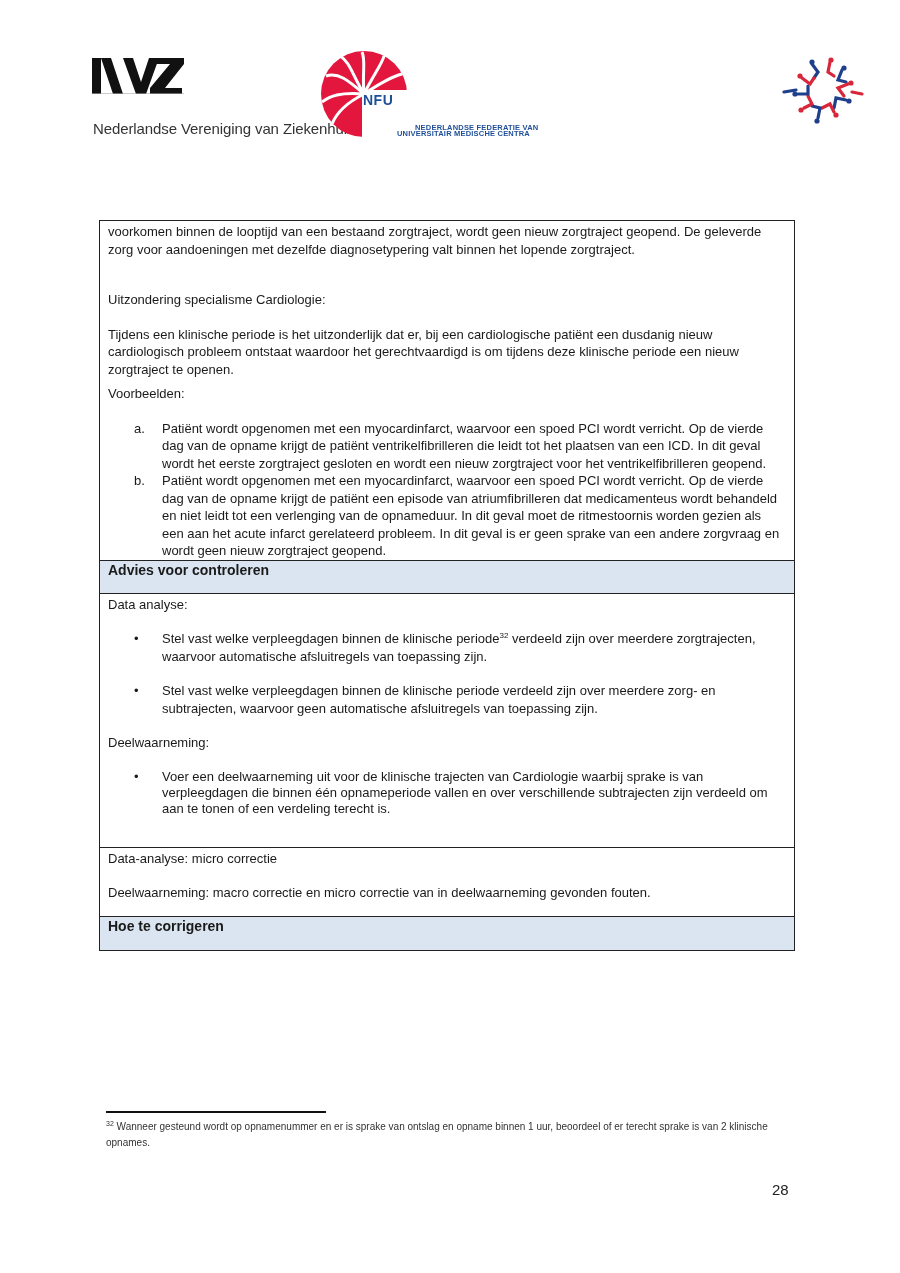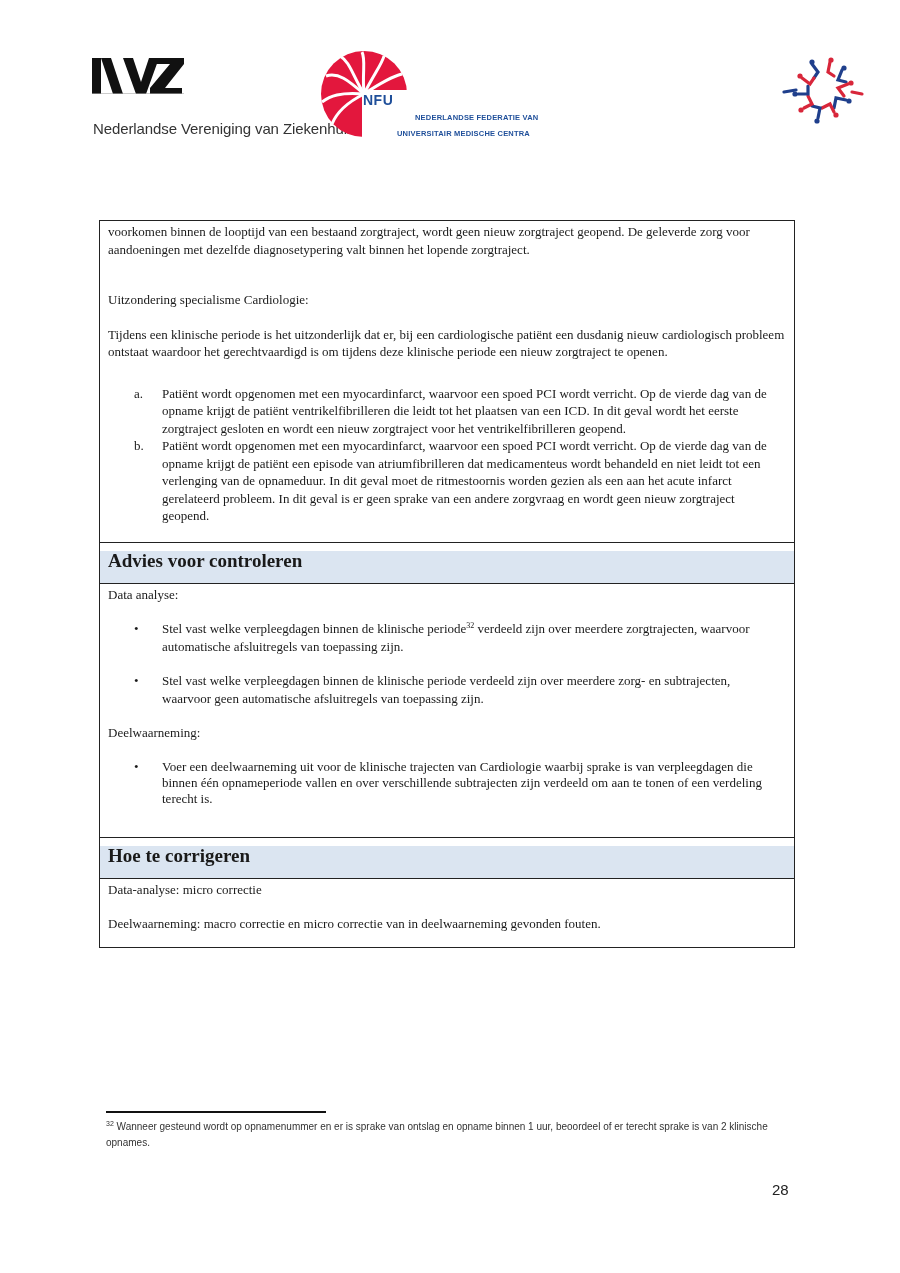--- a/index.html
+++ b/index.html
@@ -9,36 +9,36 @@
   }
   
   .logo-nvz { position: absolute; left: 92px; top: 58px; width: 220px; height: 80px; }
   .nvz-mark { position: absolute; left: 0; top: 0; width: 92px; height: 36px; }
   .nvz-caption { position: absolute; left: 1px; top: 62px; font-size: 15px; color: #333; white-space: nowrap; letter-spacing: -0.1px; }
 
   .logo-nfu { position: absolute; left: 318px; top: 50px; width: 205px; height: 92px; }
   .nfu-swirl { position: absolute; left: 0; top: 0; width: 92px; height: 92px; }
   .nfu-abbr { position: absolute; left: 45px; top: 42px; font-size: 14px; font-weight: bold; color: #1f4f9a; letter-spacing: 0.5px; }
   .nfu-line { position: absolute; left: 79px; font-size: 7.5px; font-weight: bold; color: #1f4f9a; white-space: nowrap; letter-spacing: 0.2px; }
-  .nfu-line1 { top: 63px; padding-left: 18px; }
+  .nfu-line1 { top: 73px; padding-left: 18px; }
   .nfu-line2 { top: 79px; }
 
   .logo-zn { position: absolute; left: 526px; top: 56px; width: 340px; height: 70px; }
   .zn-text { position: absolute; left: 0; top: 16px; font-family: "DejaVu Serif", serif; font-style: italic; font-weight: bold; font-size: 18px; color: #1f3f8c; white-space: nowrap; letter-spacing: -0.3px; }
   .zn-emblem { position: absolute; left: 256px; top: 0; width: 82px; height: 70px; }
 
   
   .doc-table {
     position: absolute; left: 99px; top: 220px; width: 696px;
     border: 1.5px solid #222; box-sizing: border-box;
   }
-  .cell { padding: 2px 9px 17px 8px; font-size: 13px; line-height: 17.5px; border-bottom: 1.5px solid #222; font-family: Liberation Serif, serif; }
+  .cell { padding: 2px 9px 0 8px; font-size: 13px; line-height: 17.5px; border-bottom: 1.5px solid #222; }
   .cell:last-child { border-bottom: none; }
   .cell p { margin: 0; }
-  .head-cell { background: #dbe5f1; font-weight: bold; font-size: 19px; padding-top: 1px; height: 33px; box-sizing: border-box; margin-top: 8px; }
+  .head-cell { background: #dbe5f1; font-weight: bold; font-size: 14px; padding-top: 1px; height: 33px; box-sizing: border-box; }
   .gap-s { height: 7px; }
   .gap-m { height: 17px; }
   .gap-l { height: 20px; }
 
   .olist { margin: 0; padding: 0; list-style: none; }
   .olist li { position: relative; padding-left: 54px; padding-right: 4px; }
   .olist .marker { position: absolute; left: 26px; top: 0; }
 
   .blist { margin: 0; padding: 0; list-style: none; }
   .blist li { position: relative; padding-left: 54px; padding-right: 4px; }
@@ -120,20 +120,21 @@
 
   <div class="cell">
     <p>voorkomen binnen de looptijd van een bestaand zorgtraject, wordt geen nieuw zorgtraject geopend. De geleverde zorg voor aandoeningen met dezelfde diagnosetypering valt binnen het lopende zorgtraject.</p>
     <div class="gap-s"></div>
     <div class="gap-l"></div>
     <div style="height:6px"></div>
     <p>Uitzondering specialisme Cardiologie:</p>
     <div class="gap-m"></div>
     <p>Tijdens een klinische periode is het uitzonderlijk dat er, bij een cardiologische patiënt een dusdanig nieuw cardiologisch probleem ontstaat waardoor het gerechtvaardigd is om tijdens deze klinische periode een nieuw zorgtraject te openen.</p>
     <div class="gap-s"></div>
+    <p>Voorbeelden:</p>
     <div class="gap-m"></div>
     <ol class="olist">
       <li>
         <span class="marker">a.</span>
         <span>Patiënt wordt opgenomen met een myocardinfarct, waarvoor een spoed PCI wordt verricht. Op de vierde dag van de opname krijgt de patiënt ventrikelfibrilleren die leidt tot het plaatsen van een ICD. In dit geval wordt het eerste zorgtraject gesloten en wordt een nieuw zorgtraject voor het ventrikelfibrilleren geopend.</span>
       </li>
       <li>
         <span class="marker">b.</span>
         <span>Patiënt wordt opgenomen met een myocardinfarct, waarvoor een spoed PCI wordt verricht. Op de vierde dag van de opname krijgt de patiënt een episode van atriumfibrilleren dat medicamenteus wordt behandeld en niet leidt tot een verlenging van de opnameduur. In dit geval moet de ritmestoornis worden gezien als een aan het acute infarct gerelateerd probleem. In dit geval is er geen sprake van een andere zorgvraag en wordt geen nieuw zorgtraject geopend.</span>
       </li>
@@ -161,28 +162,28 @@
     <p>Deelwaarneming:</p>
     <div class="gap-m"></div>
     <ul class="blist">
       <li style="line-height:16px;">
         <span class="marker">•</span>
         <span>Voer een deelwaarneming uit voor de klinische trajecten van Cardiologie waarbij sprake is van verpleegdagen die binnen één opnameperiode vallen en over verschillende subtrajecten zijn verdeeld om aan te tonen of een verdeling terecht is.</span>
       </li>
     </ul>
   </div>
 
-  <div class="cell head-cell">
-    <span>Hoe te corrigeren</span>
-  </div>
-
   <div class="cell" style="padding-bottom:14px;">
     <p>Data-analyse: micro correctie</p>
     <div class="gap-m"></div>
     <p>Deelwaarneming: macro correctie en micro correctie van in deelwaarneming gevonden fouten.</p>
+  </div>
+
+  <div class="cell head-cell">
+    <span>Hoe te corrigeren</span>
   </div>
 </div>
 
 <div class="fn-rule"></div>
 <div class="footnote">
   <sup>32</sup><span> Wanneer gesteund wordt op opnamenummer en er is sprake van ontslag en opname binnen 1 uur, beoordeel of er terecht sprake is van 2 klinische opnames.</span>
 </div>
 
 <div class="page-number">28</div>
 

